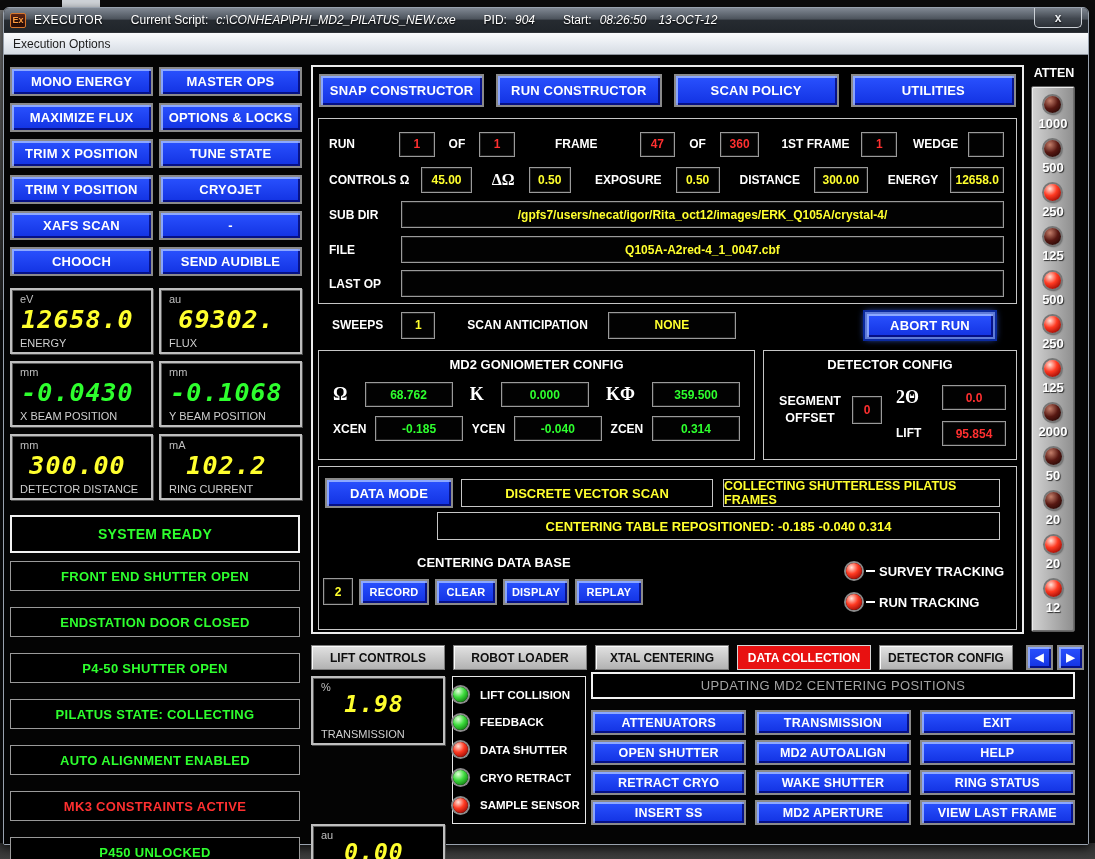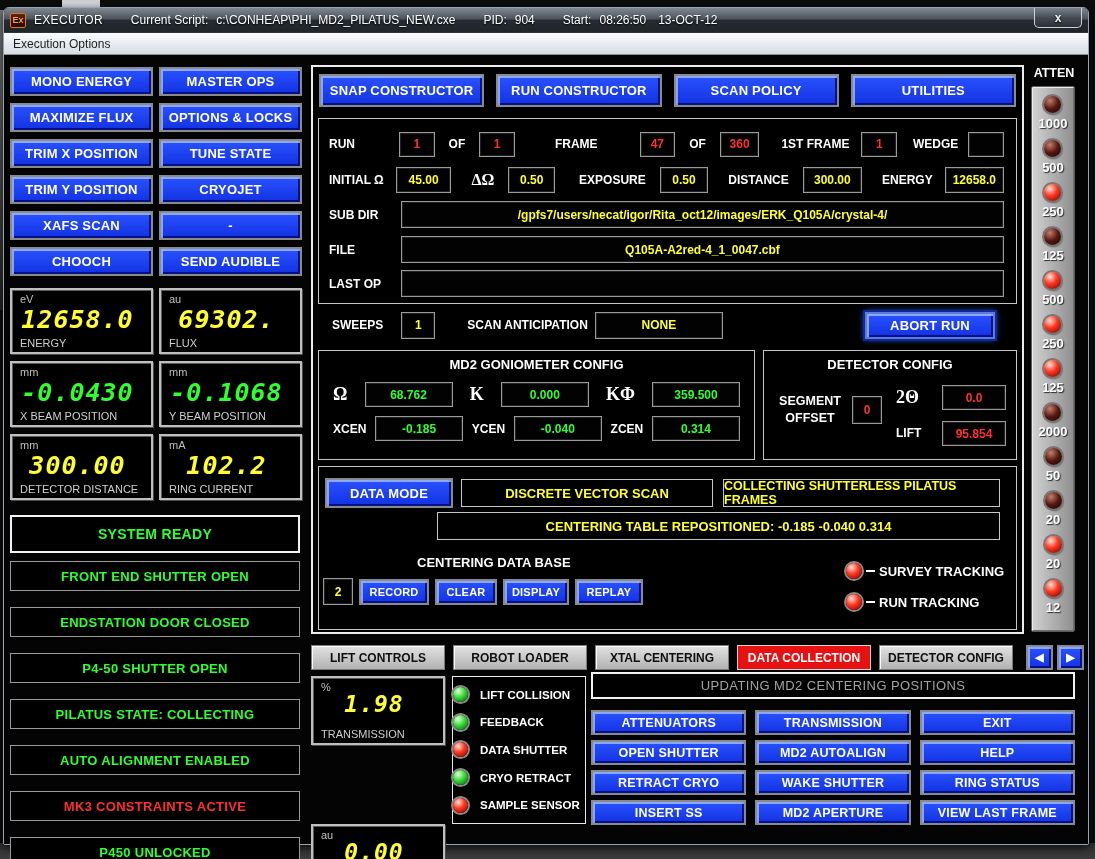--- a/index.html
+++ b/index.html
@@ -19,21 +19,21 @@
       box-shadow:0 3px 8px rgba(0,0,0,.7); }
   .titlebar { height:24px; border-radius:5px 5px 0 0; position:relative;
       background:linear-gradient(#808893 0%,#4d545d 45%,#262b31 52%,#20252a 100%);
       display:flex; align-items:center; padding:12px 6px; color:#fff; font-size:12px;
       text-shadow:0 1px 2px #000; }
   .appicon { width:16px; height:15px; margin-right:8px; border:1px solid #d8772c; border-radius:2px;
       background:linear-gradient(#5d2413,#2b0c05); color:#ff9c3f; font-size:9px; font-weight:bold;
       display:flex; align-items:center; justify-content:center; }
   .tb-title { font-weight:normal; letter-spacing:.3px; }
   .tb-item { margin-left:28px; }
-  .tb-sub { margin-left:8px; }
+  .tb-sub { margin-left:8px;font-style:italic; }
   .closebtn { position:absolute; right:6px; top:0; width:48px; height:20px;
       border:1px solid #ccd1d7; border-top:none; border-radius:0 0 5px 5px;
       background:linear-gradient(#79818b,#41474f 55%,#2b3036); color:#eceff2;
       font-weight:bold; font-size:12px; display:flex; align-items:center; justify-content:center;
       cursor:pointer; }
   .menubar { height:23px; background:linear-gradient(#fbfcfd,#e6eaf0 55%,#d6dce3);
       border-top:1px solid #30343a; border-bottom:1px solid #8a9099; color:#1c1c1c;
       font-size:12px; display:flex; align-items:center; padding:0 9px; }
   .content { position:absolute; left:0; right:0; top:48px; bottom:0; background:#040404; }
 
@@ -200,21 +200,21 @@
             <span class="lbl" style="margin-left:40px">FRAME</span>
             <span class="fld" style="width:36px;height:25px;margin-left:42px" data-color="red">47</span>
             <span class="lbl" style="margin-left:14px">OF</span>
             <span class="fld" style="width:40px;height:25px;margin-left:14px" data-color="red">360</span>
             <span class="lbl" style="margin-left:22px">1ST FRAME</span>
             <span class="fld" style="width:36px;height:25px;margin-left:12px" data-color="red">1</span>
             <span class="lbl" style="margin-left:16px">WEDGE</span>
             <span class="fld" style="width:36px;height:25px;margin-left:10px" data-color="yellow"></span>
           </div>
           <div class="abs row" style="left:10px;top:47px;right:12px;height:28px">
-            <span class="lbl">INITIAL Ω</span>
+            <span class="lbl">CONTROLS Ω</span>
             <span class="fld" style="width:62px;height:26px;margin-left:12px" data-color="yellow">45.00</span>
             <span class="lbl gk" style="font-size:16px;margin-left:20px">ΔΩ</span>
             <span class="fld" style="width:52px;height:26px;margin-left:14px" data-color="yellow">0.50</span>
             <span class="lbl" style="margin-left:24px">EXPOSURE</span>
             <span class="fld" style="width:54px;height:26px;margin-left:14px" data-color="yellow">0.50</span>
             <span class="lbl" style="margin-left:20px">DISTANCE</span>
             <span class="fld" style="width:66px;height:26px;margin-left:14px" data-color="yellow">300.00</span>
             <span class="lbl" style="margin-left:20px">ENERGY</span>
             <span class="fld" style="width:66px;height:26px;margin-left:12px" data-color="yellow">12658.0</span>
           </div>
@@ -229,21 +229,21 @@
           <div class="abs row" style="left:10px;top:151px;right:12px;height:27px">
             <span class="lbl" style="width:72px">LAST OP</span>
             <span class="fld" style="flex:1;height:27px" data-color="yellow"></span>
           </div>
         </div>
 
         <div class="abs row" style="left:5px;top:243px;width:699px;height:30px">
           <span class="lbl" style="margin-left:14px">SWEEPS</span>
           <span class="fld" style="width:34px;height:27px;margin-left:18px" data-color="yellow">1</span>
           <span class="lbl" style="margin-left:32px">SCAN ANTICIPATION</span>
-          <span class="fld" style="width:128px;height:27px;margin-left:7px" data-color="yellow">NONE</span>
+          <span class="fld" style="width:128px;height:27px;margin-left:20px" data-color="yellow">NONE</span>
           <span style="flex:1"></span>
           <div class="bblue glow" style="width:130px;height:27px;font-size:13px;margin-right:22px">ABORT RUN</div>
         </div>
 
         <div class="abs box" style="left:5px;top:283px;width:437px;height:110px">
           <div class="lbl" style="text-align:center;margin-top:6px;font-size:13px">MD2 GONIOMETER CONFIG</div>
           <div class="row" style="margin:10px 14px 0;justify-content:space-between">
             <span class="gk">Ω</span>
             <span class="fld" style="width:88px;height:25px" data-color="green">68.762</span>
             <span class="gk">K</span>

